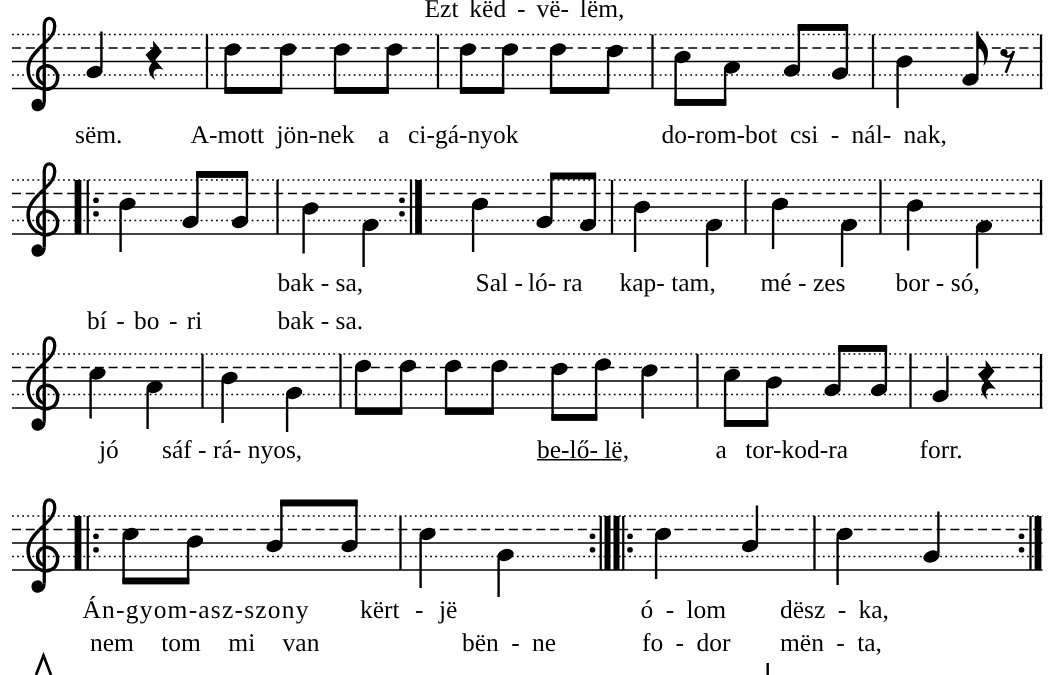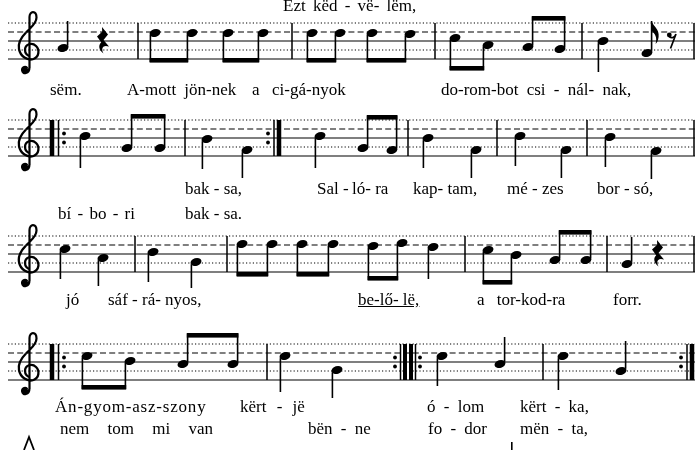--- a/index.html
+++ b/index.html
@@ -255,19 +255,19 @@
       <div class="syl" style="left: 58px; top: 204px; word-spacing: 2px;">bí - bo - ri</div>
       <div class="syl" style="left: 185px; top: 204px;">bak - sa.</div>
       <div class="syl" style="left: 66px; top: 290px;">jó</div>
       <div class="syl" style="left: 108px; top: 290px;">sáf - rá- nyos,</div>
       <div class="syl" style="left: 358px; top: 290px; text-decoration: underline;">be-lő- lë,</div>
       <div class="syl" style="left: 477px; top: 290px; word-spacing: 8px;">a tor-kod-ra</div>
       <div class="syl" style="left: 613px; top: 290px;">forr.</div>
       <div class="syl" style="left: 55px; top: 397px; letter-spacing: 0.8px;">Án-gyom-asz-szony</div>
       <div class="syl" style="left: 240px; top: 397px; word-spacing: 6px;">kërt - jë</div>
       <div class="syl" style="left: 427px; top: 397px; word-spacing: 4px;">ó - lom</div>
-      <div class="syl" style="left: 520px; top: 397px; word-spacing: 4px;">kërt - ka,</div>
+      <div class="syl" style="left: 520px; top: 397px; word-spacing: 4px;">dësz - ka,</div>
       <div class="syl" style="left: 60px; top: 419px; word-spacing: 14px;">nem tom mi van</div>
       <div class="syl" style="left: 308px; top: 419px; word-spacing: 4px;">bën - ne</div>
       <div class="syl" style="left: 428px; top: 419px; word-spacing: 4px;">fo - dor</div>
       <div class="syl" style="left: 520px; top: 419px; word-spacing: 4px;">mën - ta,</div>
     </div>
 </div>
 
 </body></html>

